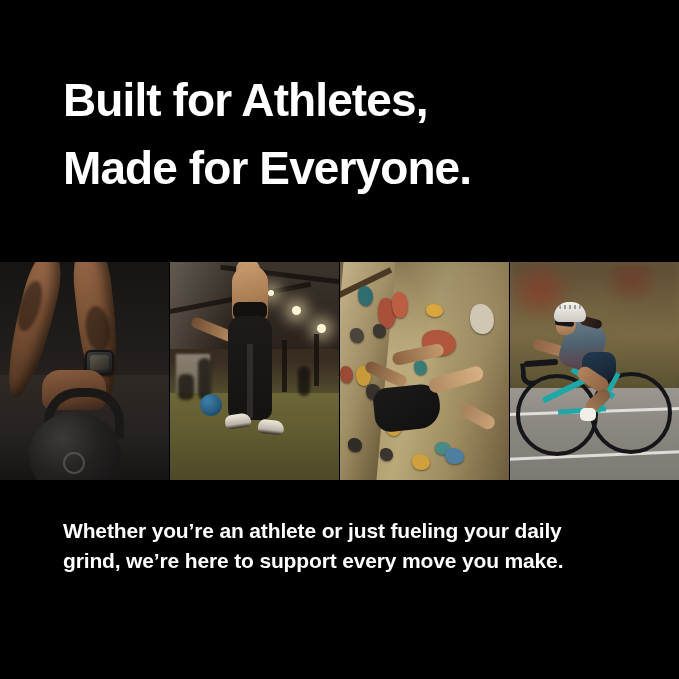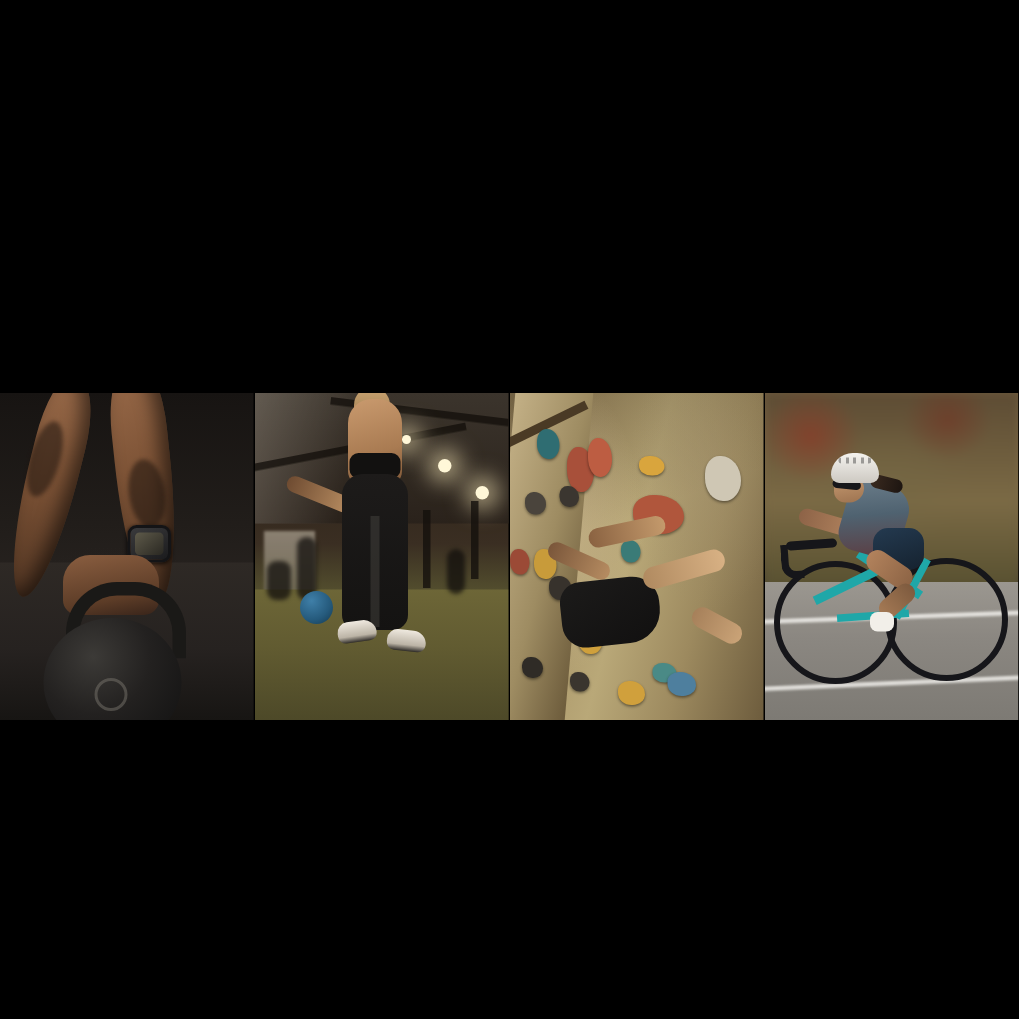--- a/index.html
+++ b/index.html
@@ -387,20 +387,24 @@
     letter-spacing: -0.15px;
     margin: 0;
     max-width: 520px;
   }
 </style>
 </head>
 <body>
 
 <div class="banner">
 
+  <div class="headline-block">
+    <h1 class="headline">Built for Athletes,
+Made for Everyone.</h1>
+  </div>
 
   <div class="photo-strip">
 
     <div class="panel p-kettle">
       <div class="floor"></div>
       <div class="armL"></div>
       <div class="armR"></div>
       <div class="tat1"></div>
       <div class="tat2"></div>
       <div class="watch"></div>
@@ -481,14 +485,17 @@
       <div class="rider-shin"></div>
       <div class="rider-sock"></div>
       <div class="ponytail"></div>
       <div class="face"></div>
       <div class="glasses"></div>
       <div class="helmet"></div>
     </div>
 
   </div>
 
+  <div class="body-block">
+    <p class="body-copy">Whether you’re an athlete or just fueling your daily grind, we’re here to support every move you make.</p>
+  </div>
 
 </div>
 
 </body></html>

